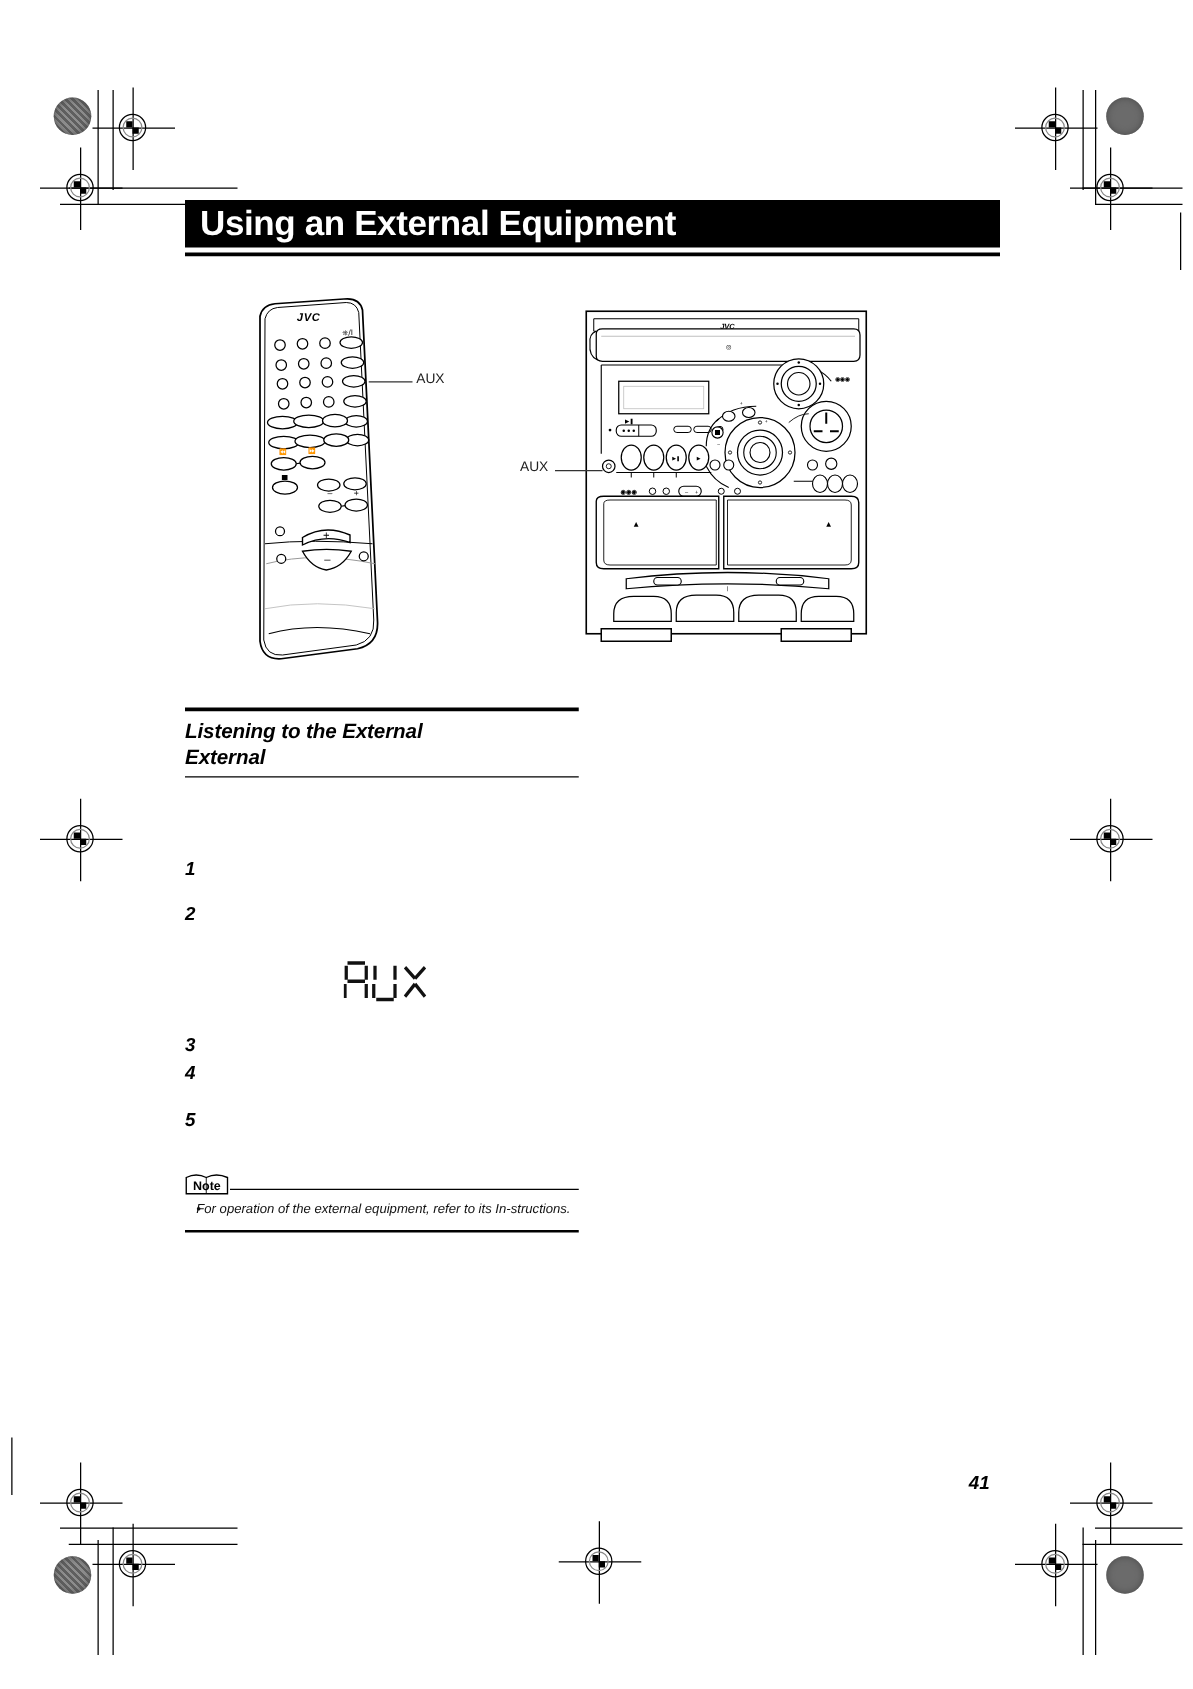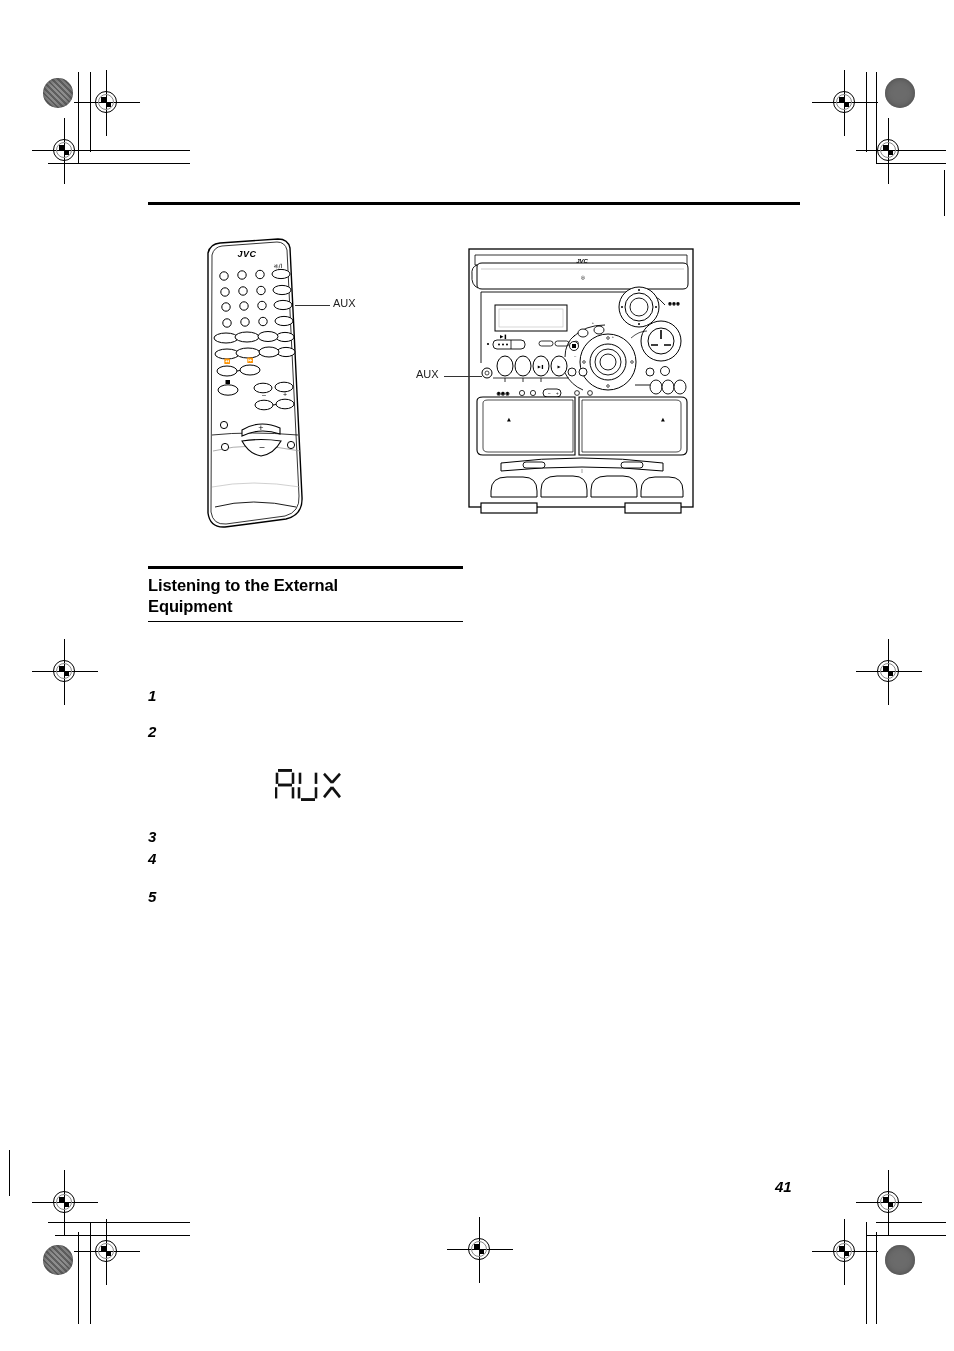--- a/index.html
+++ b/index.html
@@ -56,21 +56,21 @@
   .illus{position:absolute;}
 
   
   .callout{position:absolute;font-size:11px;color:#222;white-space:nowrap;}
   .leader{position:absolute;height:1.1px;background:#333;}
 
   
   .sec{position:absolute;left:148px;top:566px;width:315px;}
   .sec .rule-top{height:2.6px;background:#000;}
   .sec h2{
-    margin:6px 0 4px 0;font-size:16.5px;font-weight:bold;
+    margin:6px 0 4px 0;font-size:16.5px;font-style:italic;font-weight:bold;
     line-height:1.28;letter-spacing:-0.1px;
   }
   .sec .rule-bot{height:1.4px;background:#000;margin-top:3px;}
 
   
   .steps{position:absolute;left:148px;top:688px;width:320px;}
   .step{position:relative;display:flex;align-items:flex-start;}
   .step .num{
     width:22px;flex:0 0 22px;
     font-size:15px;font-weight:bold;font-style:italic;line-height:1;
@@ -251,20 +251,23 @@
     <div class="h"></div>
       <div class="v"></div>
       <div class="ring"></div>
       <div class="ring2"></div>
     <div class="q">
         <i></i>
         <i></i>
       </div>
   </div>
 
+  <div class="banner">
+    <div class="banner-title">Using an External Equipment</div>
+  </div>
   <div class="banner-rule"></div>
 
   <div class="illus" style="left:190px;top:235px;">
     <svg width="190" height="310" viewBox="0 0 190 310" fill="none" stroke="#000" stroke-width="1.1">
 
       <path d="M18 18 Q20 9 30 8 L88 4 Q98 4 100 13 L112 262 Q113 280 96 284 L35 292 Q20 293 18 278 Z" fill="#fff" stroke="#000" stroke-width="1.4"></path>
       <path d="M22 20 Q24 12 32 11 L87 7 Q95 7 97 15 L109 261 Q110 277 95 281 L36 289 Q23 290 21 277 Z" fill="#fff" stroke="#000" stroke-width="0.8"></path>
 
       <path d="M22 200 Q60 196 108 200" stroke="#000" stroke-width="0.8" fill="none"></path>
 
@@ -473,21 +476,21 @@
     </svg>
   </div>
 
   <div class="leader" style="left:444px;top:376px;width:38px;"></div>
   <div class="callout" style="left:416px;top:368px;">AUX</div>
 
   <div class="sec">
     <div class="rule-top"></div>
     <h2>
       <span>Listening to the External</span><br>
-      <span>Equipment</span>
+      <span>External</span>
     </h2>
     <div class="rule-bot"></div>
   </div>
 
   <div class="steps">
     <div class="step" style="height:36px;">
       <div class="num">1</div>
       <div class="txt"></div>
     </div>
     <div class="step" style="height:105px;">
@@ -531,16 +534,33 @@
       <g>
         <line x1="49" y1="7" x2="57" y2="15"></line>
         <line x1="65" y1="7" x2="57" y2="15"></line>
         <line x1="49" y1="28" x2="57" y2="19"></line>
         <line x1="65" y1="28" x2="57" y2="19"></line>
       </g>
     </svg>
 
   </div>
 
+  <div class="note">
+    <div class="note-badge">
+      <svg width="36" height="19" viewBox="0 0 36 19" fill="none">
+        <path d="M1 4 Q9 0 17 4 Q25 0 34 4 L34 17 L1 17 Z" fill="#fff" stroke="#000" stroke-width="1.1"></path>
+        <line x1="17" y1="4" x2="17" y2="17" stroke="#000" stroke-width="0.7"></line>
+        <text x="17.5" y="14" font-family="Liberation Sans, sans-serif" font-size="10" font-weight="bold" fill="#000" text-anchor="middle" stroke="none">Note</text>
+      </svg>
+    </div>
+    <div class="note-rule-top"></div>
+    <div class="note-body">
+      <p>
+        <span class="bullet">•</span>
+        <span>For operation of the external equipment, refer to its In-structions.</span>
+      </p>
+    </div>
+    <div class="note-rule-bot"></div>
+  </div>
 
   <div class="pageno">41</div>
 
 </div>
 
 </body></html>

